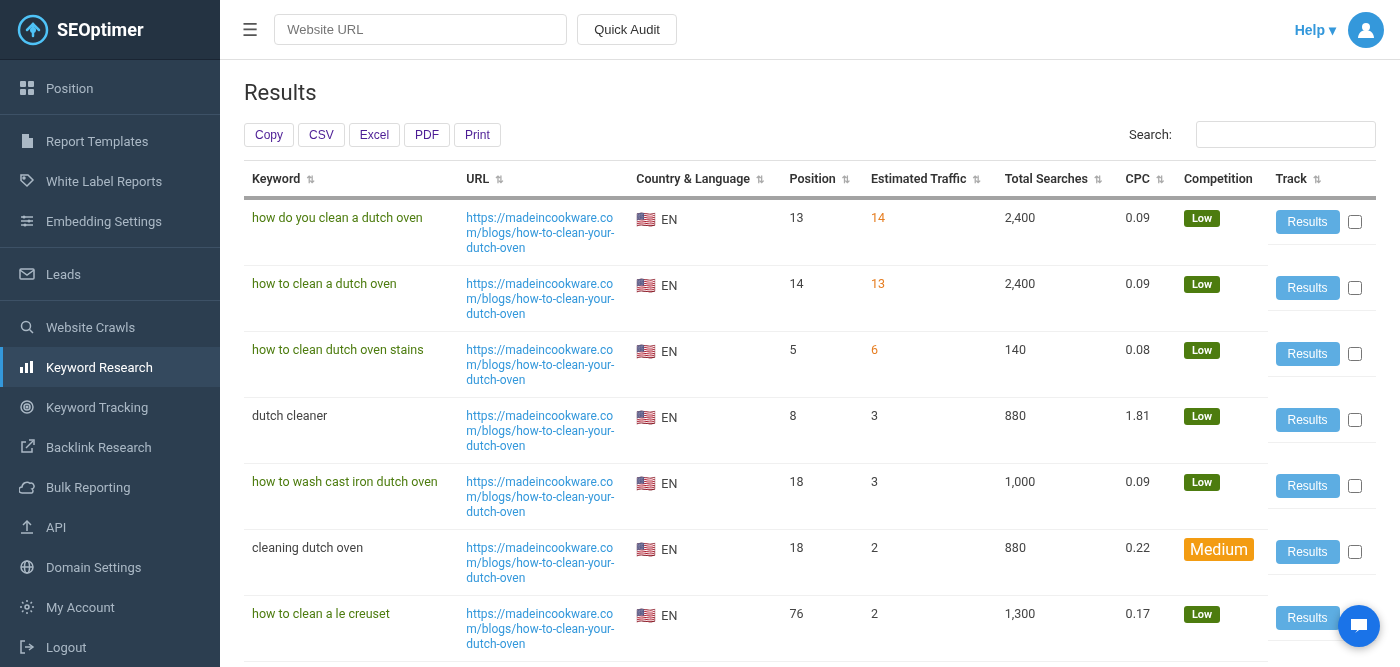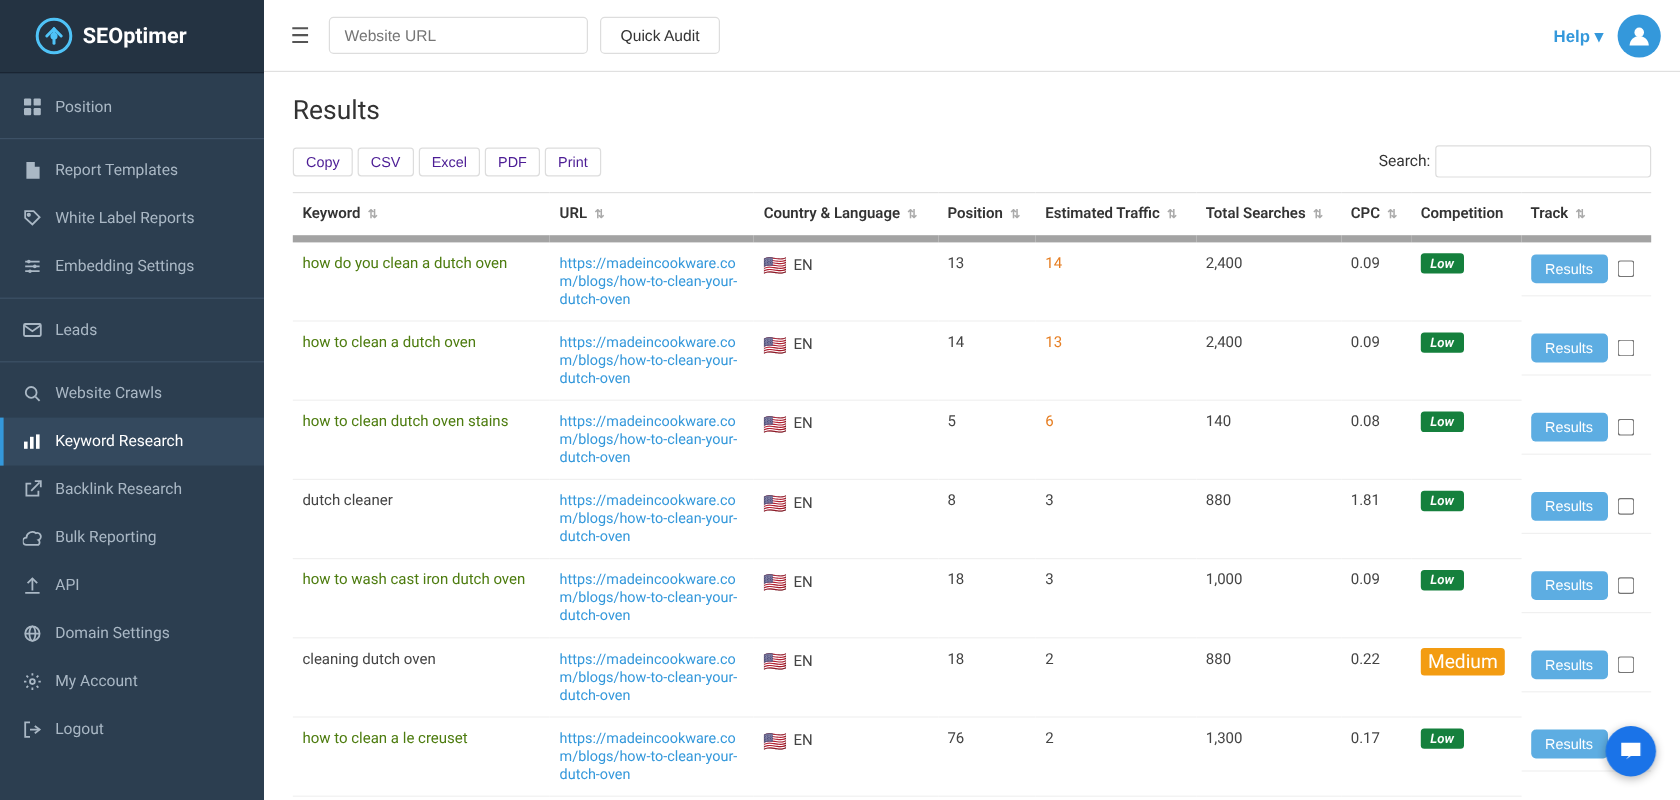--- a/index.html
+++ b/index.html
@@ -12,21 +12,21 @@
       background: #2c3e50;
       color: #ccc;
       display: flex;
       flex-direction: column;
       height: 667px;
       overflow-y: auto;
     }
     .sidebar-logo {
       display: flex;
       align-items: center;
-      padding: 14px 29px;
+      padding: 14px 17px;
       background: #243342;
       border-bottom: 1px solid #1a2533;
       min-height: 60px;
     }
     .logo-icon {
       width: 32px;
       height: 32px;
       margin-right: 8px;
     }
     .logo-text {
@@ -81,21 +81,21 @@
       border: none;
       cursor: pointer;
       padding: 6px;
       color: #555;
       font-size: 18px;
     }
     .url-input {
       border: 1px solid #ddd;
       border-radius: 4px;
       padding: 7px 12px;
-      width: 216px;
+      width: 293px;
       font-size: 13px;
       color: #999;
       outline: none;
     }
     .quick-audit-btn {
       background: none;
       border: 1px solid #ddd;
       border-radius: 4px;
       padding: 7px 16px;
       cursor: pointer;
@@ -165,21 +165,21 @@
       background: #fff;
       padding: 4px 10px;
       font-size: 12px;
       cursor: pointer;
       border-radius: 3px;
       color: #4c1d95;
     }
     .search-area {
       display: flex;
       align-items: center;
-      gap: 4px;
+      gap: 24px;
     }
     .search-label {
       font-size: 13px;
       color: #333;
     }
     .search-input {
       border: 1px solid #ddd;
       border-radius: 3px;
       padding: 5px 10px;
       font-size: 13px;
@@ -188,21 +188,21 @@
     }
 
     
     .data-table {
       width: 100%;
       border-collapse: collapse;
       font-size: 12.5px;
     }
     .data-table th {
       background: #fff;
-      border-bottom: 6px solid #a3a3a3;
+      border-bottom: 4px solid #a3a3a3;
       border-top: 1px solid #e0e0e0;
       padding: 10px 8px;
       text-align: left;
       font-weight: 600;
       color: #333;
       white-space: nowrap;
     }
     .data-table th .sort-icon {
       color: #aaa;
       font-size: 10px;
@@ -211,27 +211,26 @@
     .data-table td {
       padding: 10px 8px;
       border-bottom: 1px solid #f0f0f0;
       vertical-align: top;
       color: #444;
     }
     .keyword-link { color: #4d7c0f; text-decoration: none; }
     .url-text { color: #3498db; font-size: 12px; word-break: break-all; }
     .flag-cell { display: flex; align-items: center; gap: 5px; white-space: nowrap; }
     .badge-low {
-      background: #15803d;
+      background: #4d7c0f;
       color: #fff;
       padding: 2px 8px;
       border-radius: 3px;
       font-size: 11px;
       font-weight: 600;
-      font-style: italic;
     }
     .badge-medium {
       background: #f39c12;
       color: #fff;
       padding: 2px 6px;
       border-radius: 3px;
       font-size: 16px;
       font-weight: 400;
     }
     .results-btn {
@@ -357,20 +356,30 @@
       <span class="nav-icon">
         <svg width="16" height="16" viewBox="0 0 16 16" fill="currentColor">
             <rect x="1" y="8" width="3" height="6"></rect>
             <rect x="6" y="4" width="3" height="10"></rect>
             <rect x="11" y="2" width="3" height="12"></rect>
           </svg>
       </span>
       <span>Keyword Research</span>
     </div>
 
+    <div class="nav-item">
+      <span class="nav-icon">
+        <svg width="16" height="16" viewBox="0 0 16 16" fill="none" stroke="currentColor" stroke-width="1.5">
+            <circle cx="8" cy="8" r="6"></circle>
+            <circle cx="8" cy="8" r="3"></circle>
+            <circle cx="8" cy="8" r="0.8" fill="currentColor"></circle>
+          </svg>
+      </span>
+      <span>Keyword Tracking</span>
+    </div>
 
     <div class="nav-item">
       <span class="nav-icon">
         <svg width="16" height="16" viewBox="0 0 16 16" fill="none" stroke="currentColor" stroke-width="1.5">
             <path d="M7 3H3v10h10V9"></path>
             <path d="M10 1h5v5"></path>
             <line x1="14" y1="2" x2="7" y2="9"></line>
           </svg>
       </span>
       <span>Backlink Research</span>

